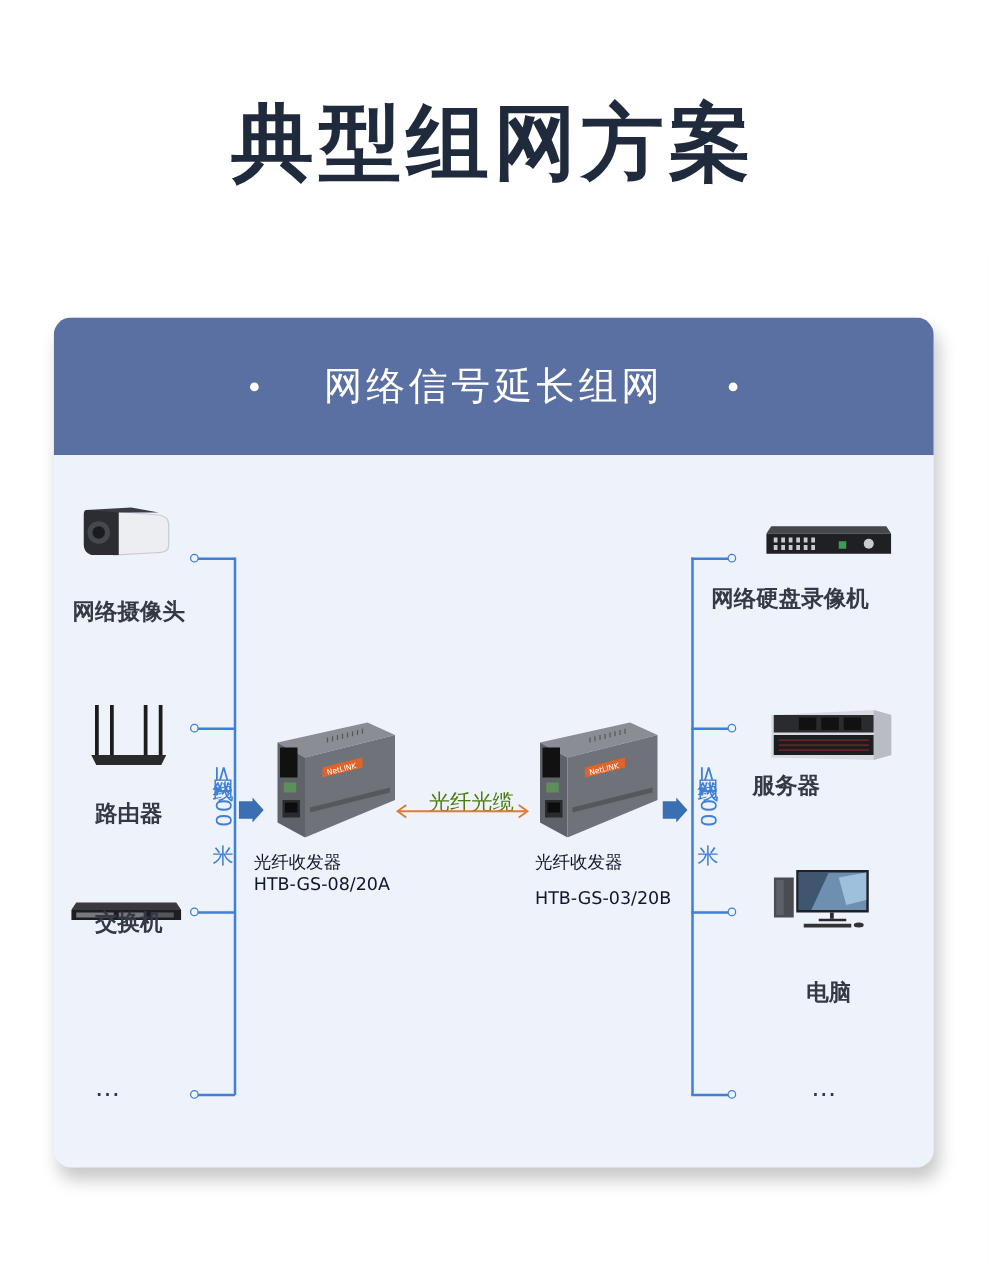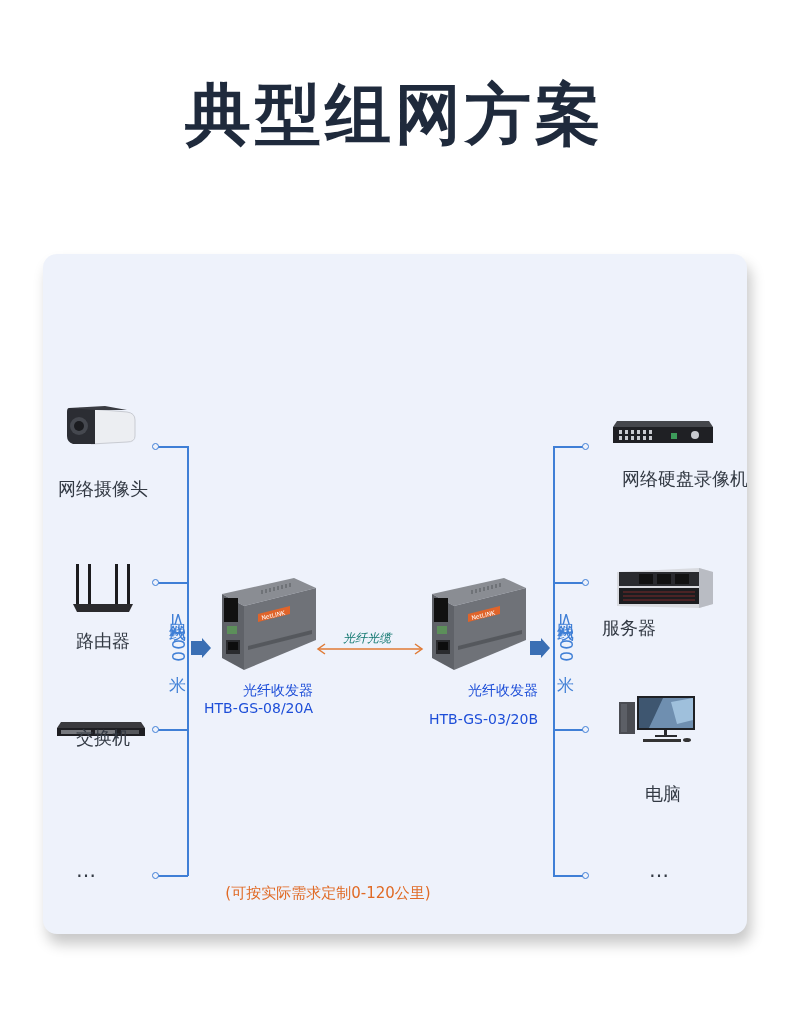--- a/index.html
+++ b/index.html
@@ -21,60 +21,65 @@
     position: absolute; left: 0; top: 0; width: 704px; height: 110px;
     background: #5a6fa2; color: #ffffff;
     display: flex; align-items: center; justify-content: center;
   }
   .card-header .dot {
     width: 7px; height: 7px; border-radius: 50%; background: #ffffff; margin: 0 52px;
   }
   .card-header .htitle { font-size: 31px; letter-spacing: 3px; font-weight: normal; }
 
   .abs { position: absolute; }
-  .label { font-size: 18px; color: #333a44; white-space: nowrap; text-align: center; }
+  .label { font-size: 18px; color: #333a44; white-space: nowrap; text-align: center; font-weight: bold; }
   .line { position: absolute; background: #3f7fd6; }
   .node {
     position: absolute; width: 7px; height: 7px; border-radius: 50%;
     border: 1.5px solid #3f7fd6; background: #eef2fb;
   }
   .vlabel {
     position: absolute; writing-mode: vertical-rl; font-size: 17px; color: #3f7fd6;
     letter-spacing: 1px;
   }
   .ellipsis { font-size: 20px; color: #333a44; letter-spacing: 2px; }
 
-  .converter-label { font-size: 14px; color: #1d4ed8; text-align: right; line-height: 18px; white-space: nowrap; }
-  .fiber-label { font-size: 12px; color: #0f766e; font-style: italic; }
+  .converter-label { font-size: 14px; color: #0f172a; text-align: left; line-height: 18px; white-space: nowrap; }
+  .fiber-label { font-size: 17px; color: #4d7c0f; }
   .note { font-size: 15px; color: #e06a25; }
 </style>
 </head>
 <body>
 
 <div class="page-title">典型组网方案</div>
 
 <div class="card">
+  <div class="card-header">
+    <span class="dot"></span>
+    <span class="htitle">网络信号延长组网</span>
+    <span class="dot"></span>
+  </div>
 
   <svg class="abs" style="left:22px; top:148px;" width="78" height="48" viewBox="0 0 78 48">
     <path d="M14 6 L62 10 Q70 11 70 18 L70 34 Q70 40 62 40 L26 42 Z" fill="#eceef2" stroke="#c8cbd2" stroke-width="1"></path>
     <path d="M4 6 Q2 6 2 10 L2 34 Q2 40 8 42 L30 42 L30 6 Z" fill="#2b2d33"></path>
     <circle cx="14" cy="24" r="9" fill="#45484f"></circle>
     <circle cx="14" cy="24" r="5" fill="#1b1c20"></circle>
     <path d="M4 6 L40 4 L62 8 L30 8 Z" fill="#3a3c42"></path>
   </svg>
   <div class="abs label" style="left:10px; top:223px; width:100px;">网络摄像头</div>
 
   <svg class="abs" style="left:28px; top:308px;" width="64" height="52" viewBox="0 0 64 52">
     <rect x="5" y="2" width="3" height="40" fill="#1c1c1e"></rect>
     <rect x="17" y="2" width="3" height="40" fill="#1c1c1e"></rect>
     <rect x="44" y="2" width="3" height="40" fill="#1c1c1e"></rect>
     <rect x="56" y="2" width="3" height="40" fill="#1c1c1e"></rect>
     <path d="M2 42 L62 42 L58 50 L6 50 Z" fill="#2a2a2d"></path>
   </svg>
-  <div class="abs label" style="left:10px; top:375px; width:100px;">路由器</div>
+  <div class="abs label" style="left:10px; top:385px; width:100px;">路由器</div>
 
   <svg class="abs" style="left:14px; top:466px;" width="88" height="18" viewBox="0 0 88 18">
     <path d="M4 2 L84 2 L88 8 L0 8 Z" fill="#3a3a3e"></path>
     <rect x="0" y="8" width="88" height="8" fill="#1e1e22"></rect>
     <rect x="4" y="10" width="30" height="4" fill="#77797e"></rect>
     <rect x="38" y="10" width="20" height="4" fill="#77797e"></rect>
     <rect x="64" y="10" width="18" height="4" fill="#55575b"></rect>
   </svg>
   <div class="abs label" style="left:10px; top:472px; width:100px;">交换机</div>
 
@@ -180,21 +185,21 @@
       <rect x="6" y="19" width="3" height="4"></rect>
         <rect x="12" y="19" width="3" height="4"></rect>
         <rect x="18" y="19" width="3" height="4"></rect>
       <rect x="24" y="19" width="3" height="4"></rect>
         <rect x="30" y="19" width="3" height="4"></rect>
         <rect x="36" y="19" width="3" height="4"></rect>
     </g>
     <rect x="58" y="16" width="6" height="6" fill="#3d9b5a"></rect>
     <circle cx="82" cy="18" r="4" fill="#c9cbd0"></circle>
   </svg>
-  <div class="abs label" style="left:567px; top:213px; width:150px;">网络硬盘录像机</div>
+  <div class="abs label" style="left:514px; top:213px; width:150px;">网络硬盘录像机</div>
 
   <svg class="abs" style="left:572px; top:312px;" width="100" height="42" viewBox="0 0 100 42">
     <path d="M2 6 L84 2 L98 6 L98 38 L84 42 L2 40 Z" fill="#d9dbe0"></path>
     <rect x="4" y="6" width="80" height="14" fill="#2a2b2f"></rect>
     <rect x="24" y="8" width="14" height="10" fill="#111"></rect>
     <rect x="42" y="8" width="14" height="10" fill="#111"></rect>
     <rect x="60" y="8" width="14" height="10" fill="#111"></rect>
     <rect x="4" y="22" width="80" height="16" fill="#1c1d20"></rect>
     <g stroke="#7b2a2a" stroke-width="1">
       <line x1="8" y1="26" x2="80" y2="26"></line>
@@ -214,14 +219,13 @@
     <path d="M52 6 L74 2 L74 24 L58 28 Z" fill="#9fc0dc"></path>
     <rect x="45" y="34" width="3" height="5" fill="#2a2b2f"></rect>
     <rect x="36" y="39" width="22" height="2" fill="#2a2b2f"></rect>
     <rect x="24" y="43" width="38" height="3" fill="#333"></rect>
     <ellipse cx="68" cy="44" rx="4" ry="2" fill="#333"></ellipse>
   </svg>
   <div class="abs label" style="left:570px; top:528px; width:100px;">电脑</div>
 
   <div class="abs ellipsis" style="left:606px; top:604px;">…</div>
 
-  <div class="abs note" style="left:0; top:630px; width:570px; text-align:center;">(可按实际需求定制0-120公里)</div>
 </div>
 
 </body></html>

